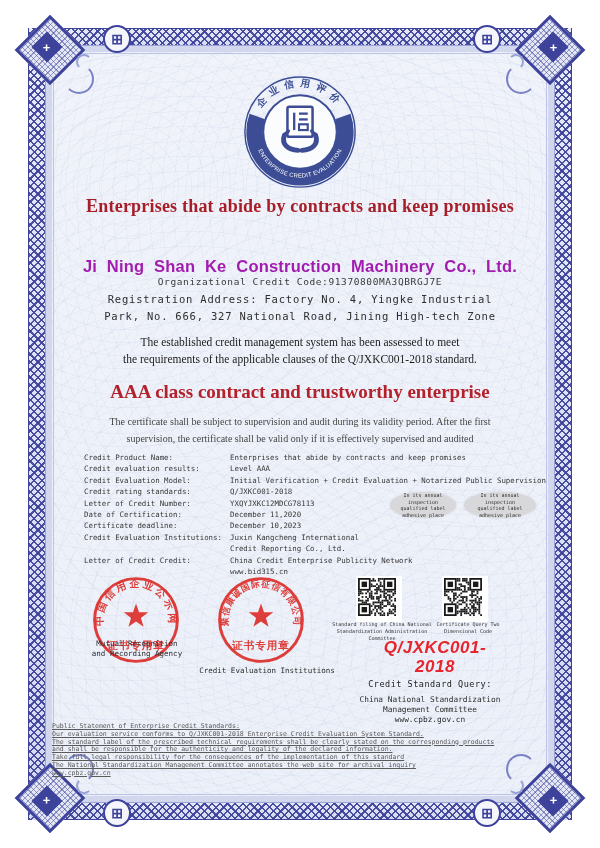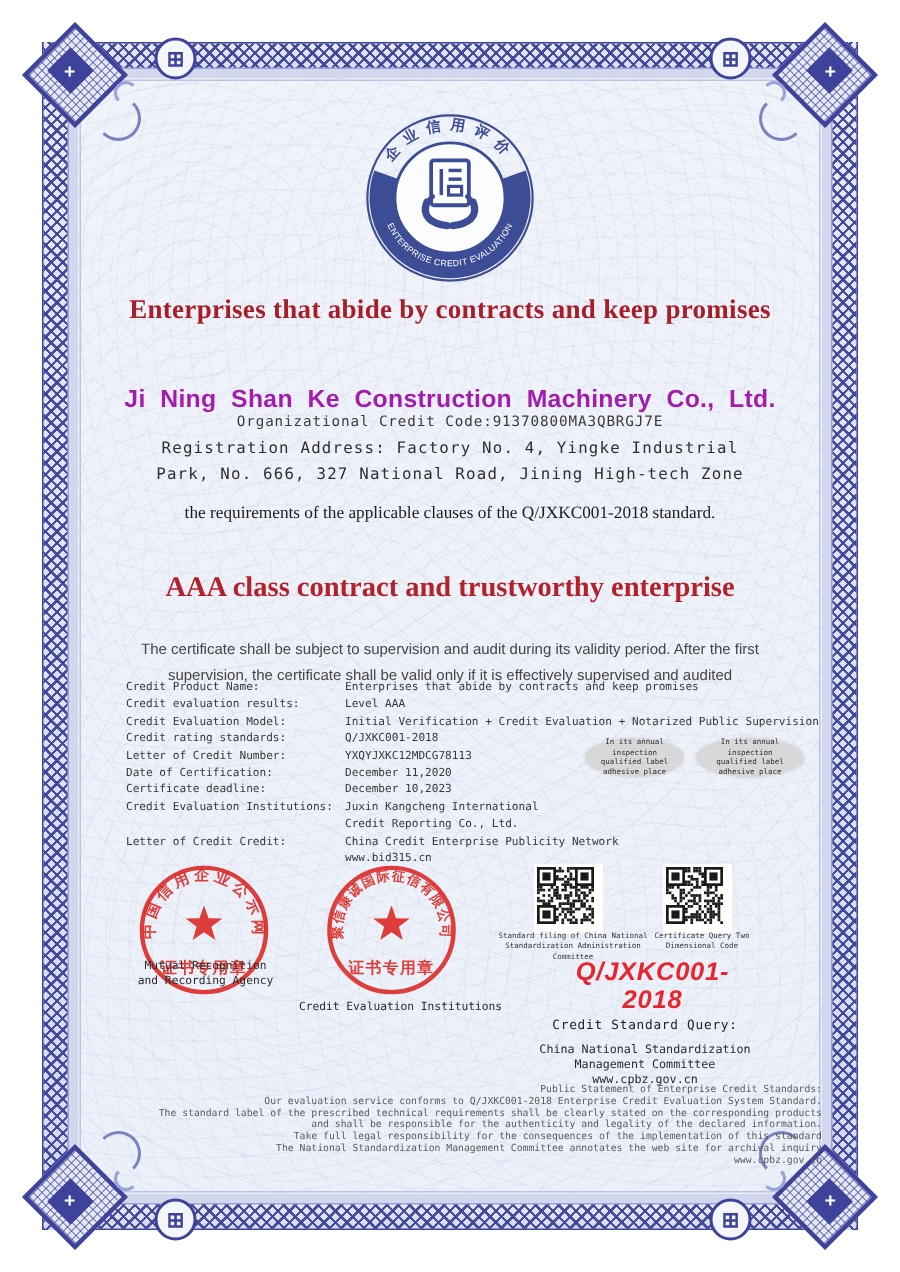--- a/index.html
+++ b/index.html
@@ -63,21 +63,21 @@
   
   .tb{position:absolute;left:56px;right:56px;text-align:center;}
   .title{top:196px;font-family:"Liberation Serif",serif;font-weight:bold;font-size:18px;
     color:#a81e28;letter-spacing:.2px;}
   .orgcode{top:234px;font-family:"DejaVu Sans Mono",monospace;font-size:9.5px;color:#3a3a3a;letter-spacing:.6px;margin-top:42px;}
   .company{top:257px;font-weight:bold;font-size:16.5px;color:#a21caf;word-spacing:5px;letter-spacing:.2px;}
   .address{top:291px;font-family:"DejaVu Sans Mono",monospace;font-size:10.5px;color:#2e2e2e;
     letter-spacing:.8px;line-height:17px;}
   .statement{top:334px;font-family:"Liberation Serif",serif;font-size:11.5px;color:#1c1c1c;line-height:16.5px;}
   .aaa{top:381px;font-family:"Liberation Serif",serif;font-weight:bold;font-size:19px;color:#b5212b;}
-  .supervision{top:425px;font-family:Liberation Sans, sans-serif;font-size:10px;color:#454545;line-height:17px;}
+  .supervision{top:413px;font-family:Liberation Serif, serif;font-size:10px;color:#454545;line-height:17px;}
   
   .details{position:absolute;left:84px;top:452px;width:470px;
     font-family:"DejaVu Sans Mono",monospace;font-size:7.4px;line-height:11.4px;color:#383838;}
   .drow{display:flex;}
   .dlabel{width:146px;flex:none;}
   .dval{white-space:nowrap;}
   
   .sticker{position:absolute;top:492px;height:26px;border-radius:50%;background:#d8d8da;
     box-shadow:0 0 3px rgba(0,0,0,.12);display:flex;flex-direction:column;align-items:center;
     justify-content:center;font-family:"DejaVu Sans Mono",monospace;font-size:5px;line-height:6.5px;
@@ -101,22 +101,22 @@
   .qcap1{left:322px;width:120px;}
   .qcap2{left:418px;width:100px;}
   
   .stdcode{position:absolute;left:350px;width:170px;top:638px;text-align:center;
     font-style:italic;font-weight:bold;font-size:17px;line-height:19px;color:#e8252c;letter-spacing:.5px;}
   .qhead{position:absolute;left:330px;width:200px;top:679px;text-align:center;
     font-family:"DejaVu Sans Mono",monospace;font-size:8.5px;color:#222;letter-spacing:.5px;}
   .qlines{position:absolute;left:330px;width:200px;top:695px;text-align:center;
     font-family:"DejaVu Sans Mono",monospace;font-size:7.8px;line-height:10px;color:#2b2b2b;}
   
-  .footer{position:absolute;left:52px;right:52px;top:723px;text-align:right;
-    font-family:"DejaVu Sans Mono",monospace;font-size:6.5px;line-height:7.8px;color:#5a5a5a;}
+  .footer{position:absolute;left:52px;right:52px;top:723px;text-align:left;
+    font-family:"DejaVu Sans Mono",monospace;font-size:6.5px;line-height:7.8px;color:#5a5a5a;text-decoration:underline;}
 </style>
 </head>
 <body>
 
 <div class="cert">
 
   <div class="paper"></div>
   <div class="band band-top"></div>
   <div class="band band-bottom"></div>
   <div class="band-left band"></div>
@@ -201,20 +201,21 @@
   </div>
 
   <div class="tb title">Enterprises that abide by contracts and keep promises</div>
   <div class="tb orgcode">Organizational Credit Code:91370800MA3QBRGJ7E</div>
   <div class="tb company">Ji Ning Shan Ke Construction Machinery Co., Ltd.</div>
   <div class="tb address">
     <div>Registration Address: Factory No. 4, Yingke Industrial</div>
     <div>Park, No. 666, 327 National Road, Jining High-tech Zone</div>
   </div>
   <div class="tb statement">
+    <div>The established credit management system has been assessed to meet</div>
     <div>the requirements of the applicable clauses of the Q/JXKC001-2018 standard.</div>
   </div>
   <div class="tb aaa">AAA class contract and trustworthy enterprise</div>
   <div class="tb supervision">
     <div>The certificate shall be subject to supervision and audit during its validity period. After the first</div>
     <div>supervision, the certificate shall be valid only if it is effectively supervised and audited</div>
   </div>
 
   <div class="details">
     <div class="drow">

